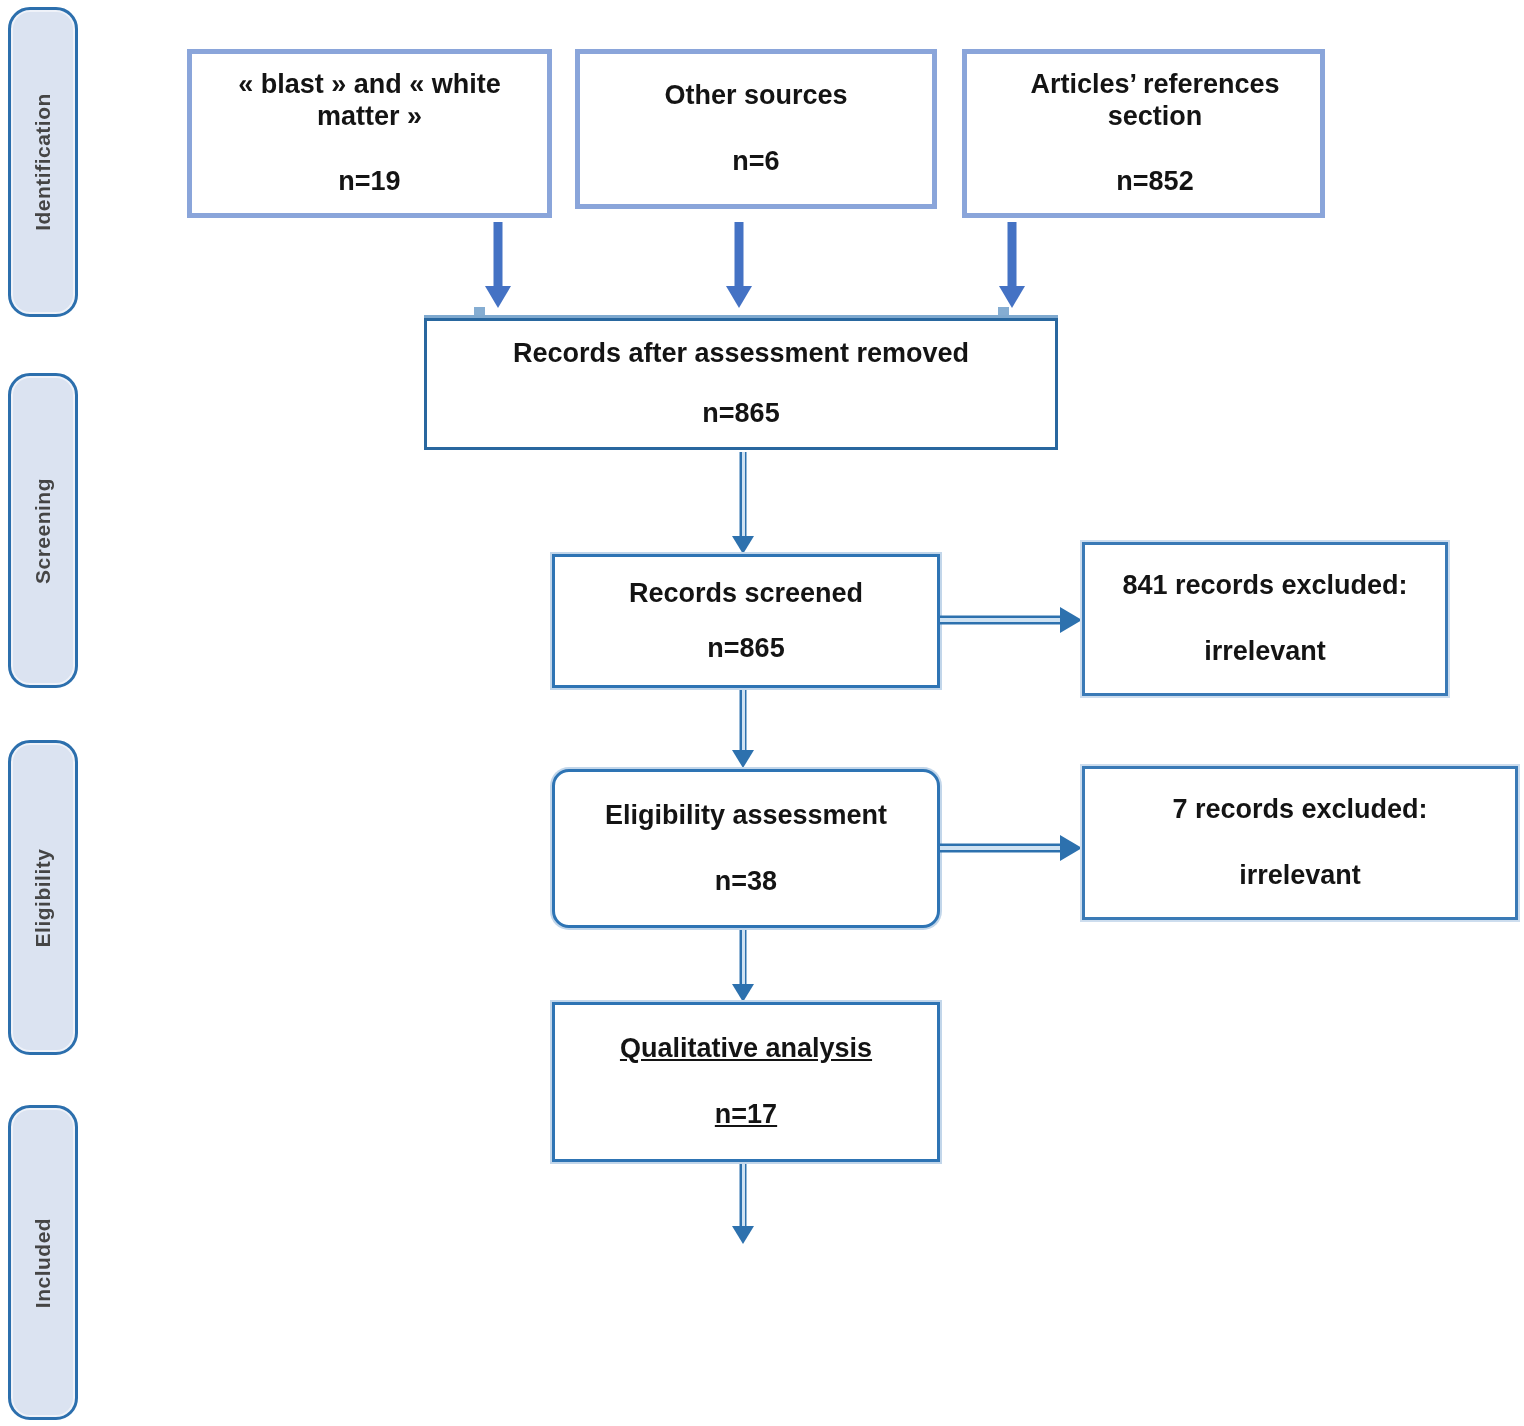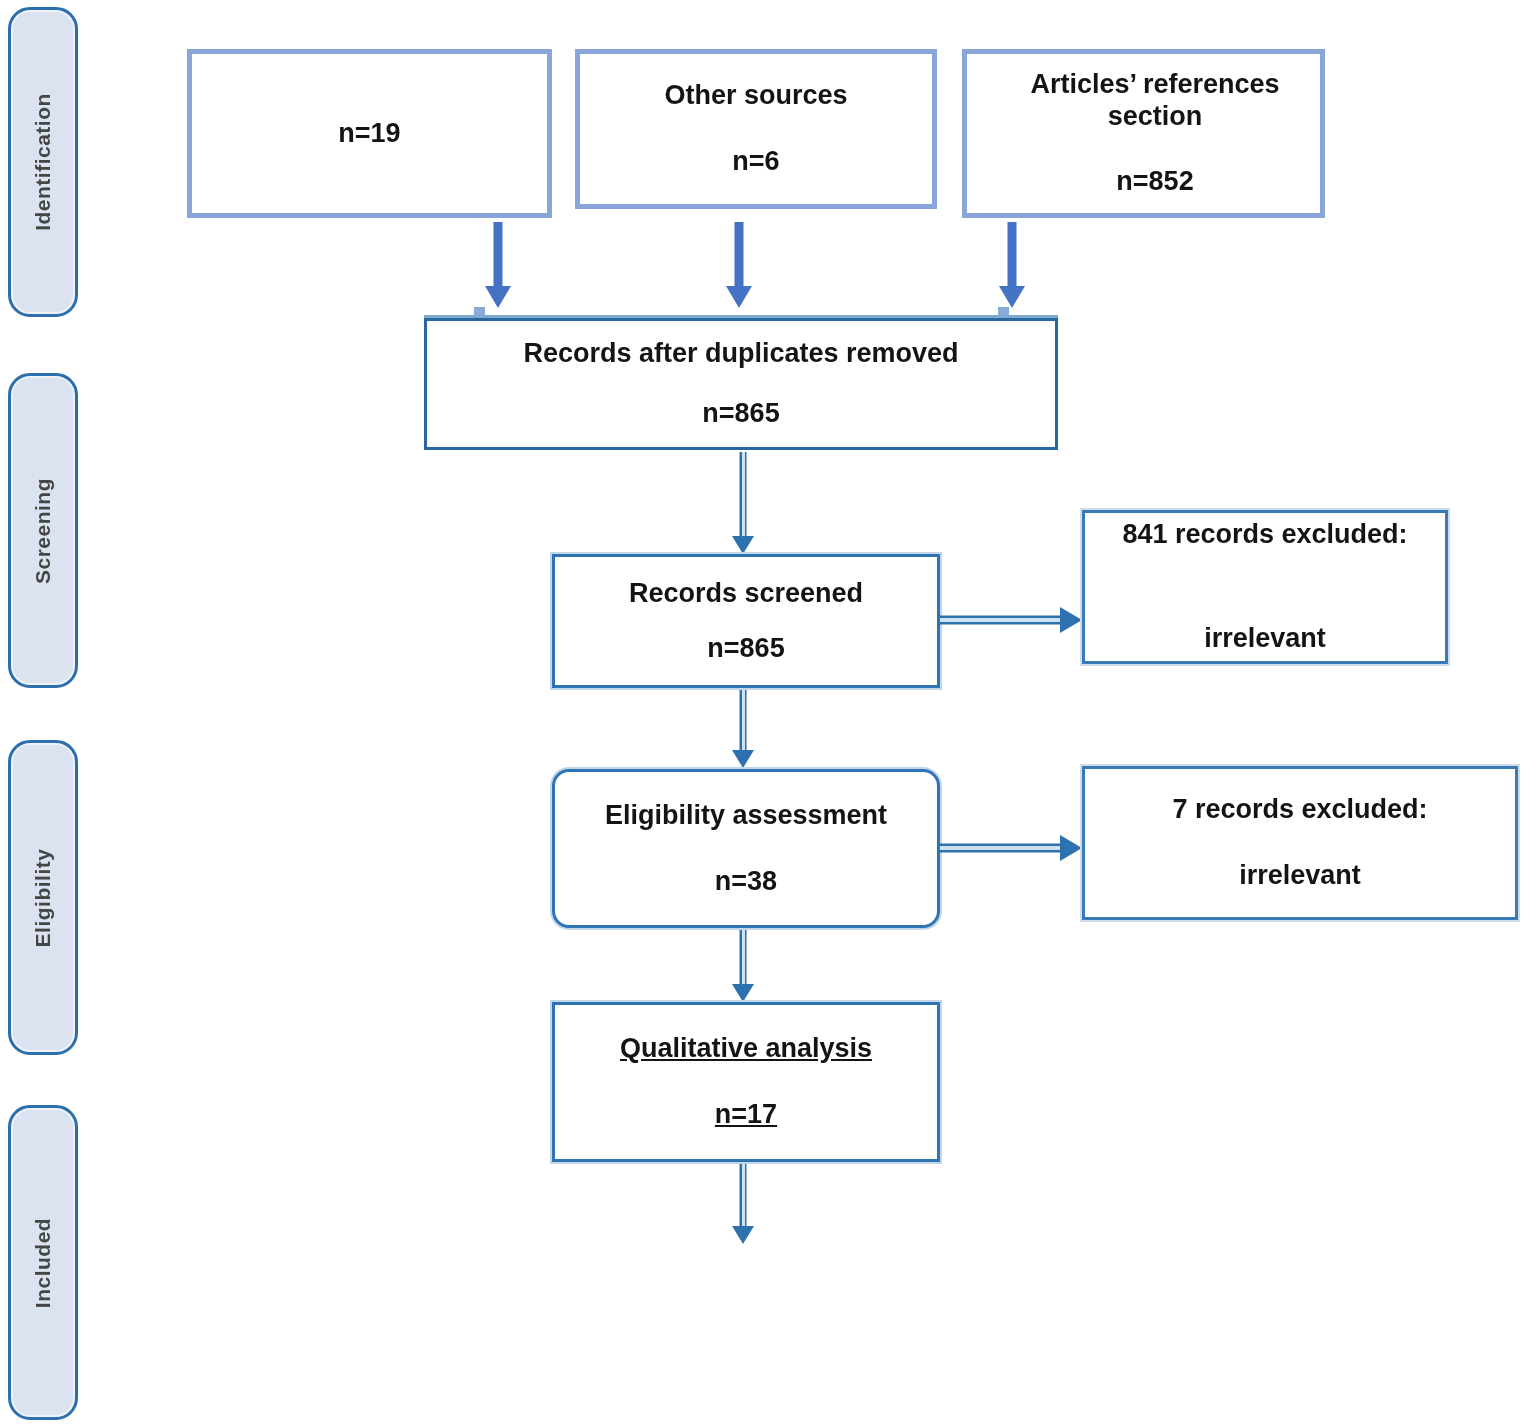--- a/index.html
+++ b/index.html
@@ -120,20 +120,24 @@
     <span class="stage-label">Screening</span>
   </div>
   <div class="stage" style="top:740px;height:315px;">
     <span class="stage-label">Eligibility</span>
   </div>
   <div class="stage" style="top:1105px;height:315px;">
     <span class="stage-label">Included</span>
   </div>
 
   <div class="box box--source" style="left:187px;top:49px;width:365px;height:169px;">
+    <div class="box-title">
+      <span>« blast » and « white</span>
+      <span>matter »</span>
+    </div>
     <div class="box-count">n=19</div>
   </div>
 
   <div class="box box--source" style="left:575px;top:49px;width:362px;height:160px;text-align:center;">
     <div class="box-title">
       <span>Other sources</span>
     </div>
     <div class="box-count">n=6</div>
   </div>
 
@@ -156,21 +160,21 @@
   <div class="v-arrow v-arrow--top" style="left:999px;top:222px;height:86px;">
     <div class="shaft" style="height:64px;"></div>
     <div class="head"></div>
   </div>
 
   <div class="tick" style="left:474px;top:307px;"></div>
   <div class="tick" style="left:998px;top:307px;"></div>
   <div class="dedup-bar"></div>
 
   <div class="box box--dedup" style="left:424px;top:318px;width:634px;height:132px;">
-    <div class="box-title">Records after duplicates removed</div>
+    <div class="box-title">Records after assessment removed</div>
     <div class="box-count">n=865</div>
   </div>
 
   <div class="v-arrow v-arrow--main" style="left:730px;top:452px;height:102px;">
     <div class="shaft" style="height:84px;"></div>
     <div class="head"></div>
   </div>
   <div class="v-arrow v-arrow--main" style="left:730px;top:690px;height:78px;">
     <div class="shaft" style="height:60px;"></div>
     <div class="head"></div>
@@ -185,21 +189,21 @@
   </div>
 
   <div class="box box--main" style="left:552px;top:554px;width:388px;height:134px;row-gap:23px;">
     <div class="box-title">Records screened</div>
     <div class="box-count">n=865</div>
   </div>
   <div class="h-arrow" style="left:940px;top:607px;width:142px;">
     <div class="shaft" style="width:122px;"></div>
     <div class="head"></div>
   </div>
-  <div class="box box--excluded" style="left:1082px;top:510px;width:366px;height:154px;justify-content:space-between;">
+  <div class="box box--excluded" style="left:1082px;top:542px;width:366px;height:154px;">
     <div class="box-title">841 records excluded:</div>
     <div class="box-count">irrelevant</div>
   </div>
 
   <div class="box box--main" style="left:552px;top:769px;width:388px;height:159px;border-radius:17px;">
     <div class="box-title">Eligibility assessment</div>
     <div class="box-count">n=38</div>
   </div>
   <div class="h-arrow" style="left:940px;top:835px;width:142px;">
     <div class="shaft" style="width:122px;"></div>

